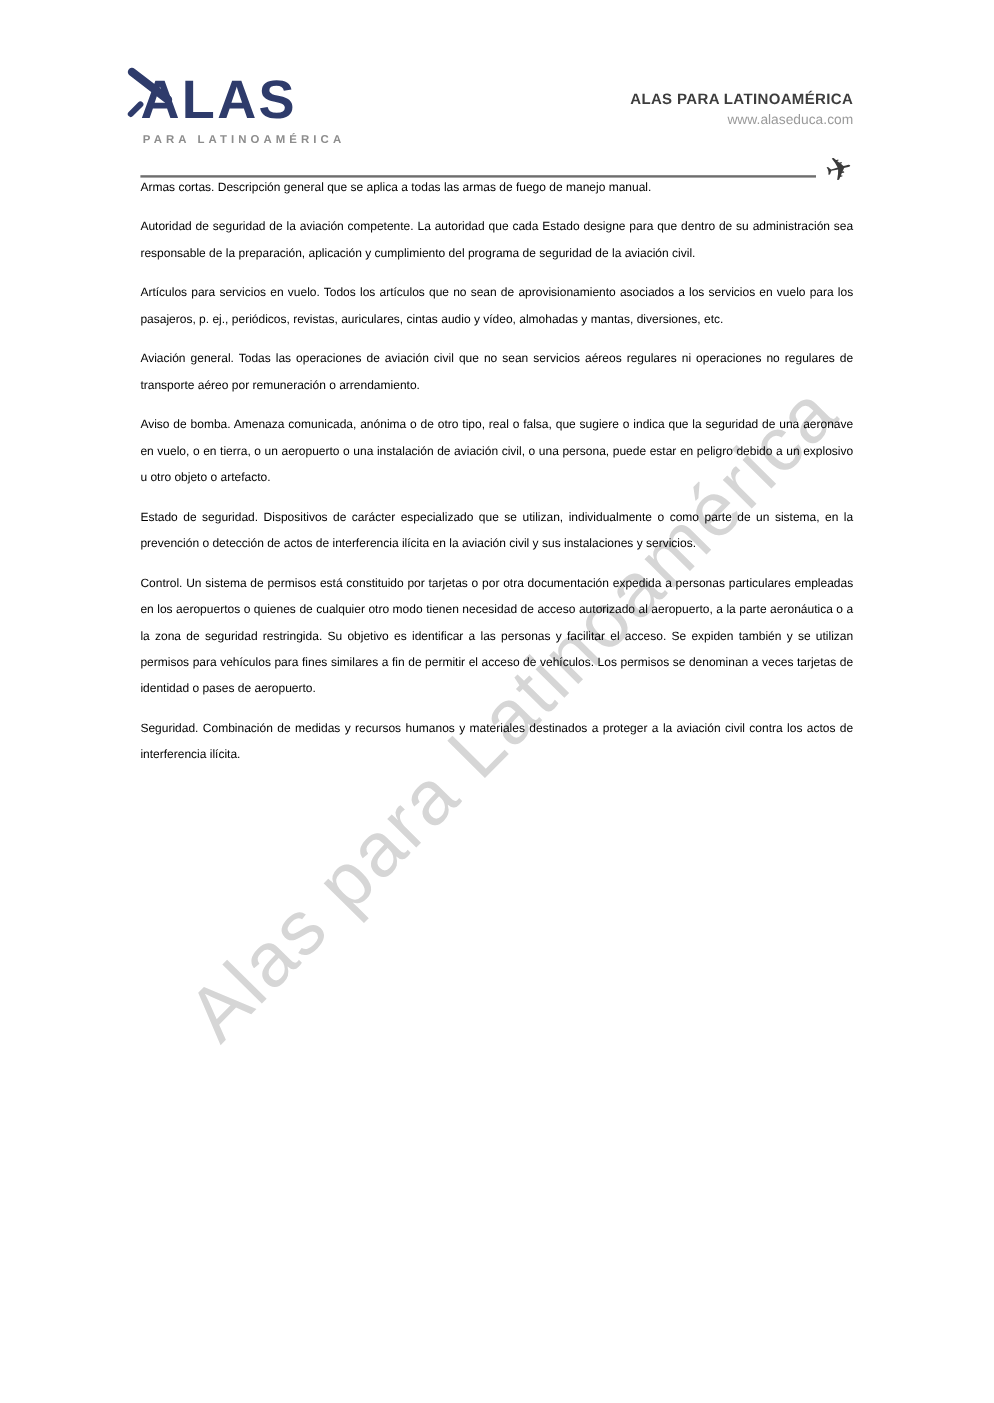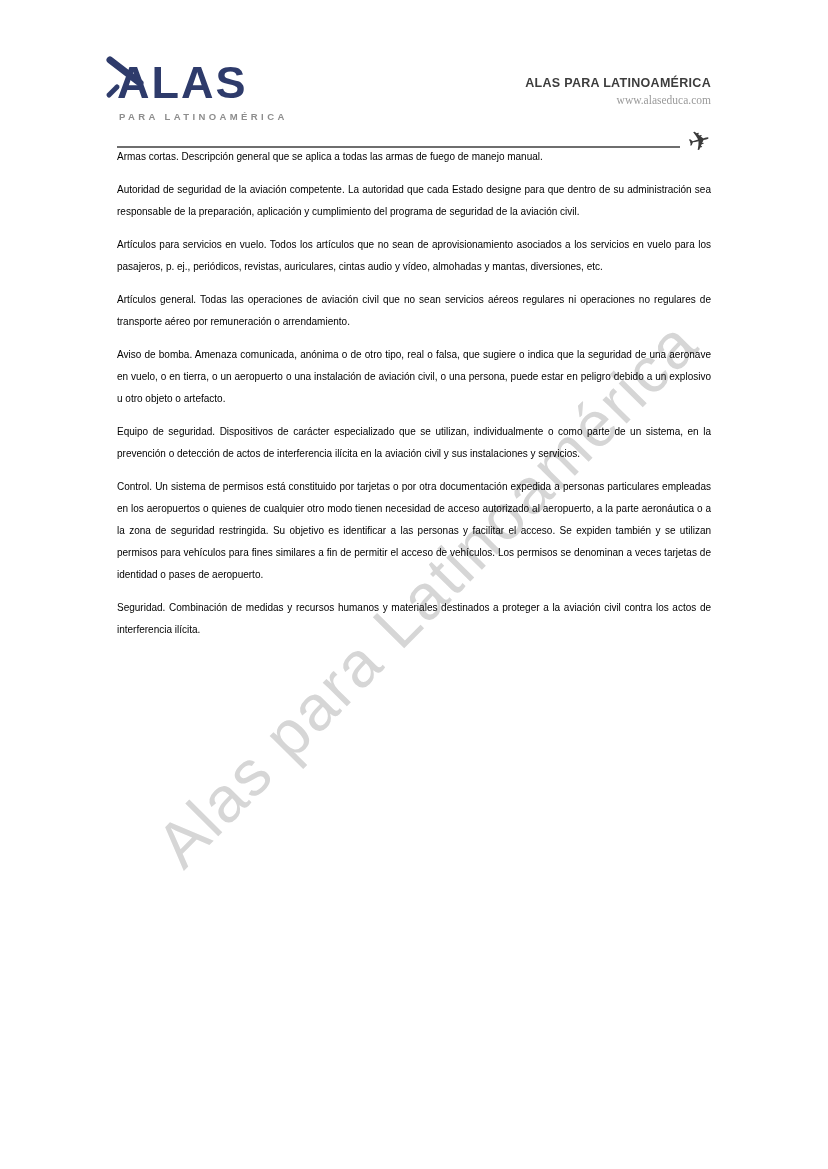--- a/index.html
+++ b/index.html
@@ -70,21 +70,20 @@
   .company-name {
     font-size: 12.5px;
     font-weight: 700;
     letter-spacing: 0.3px;
     color: #3d3d3d;
   }
   .company-url {
     margin-top: 4px;
     font-size: 11.5px;
     color: #9a9a9a;
-    font-family: Liberation Serif, serif;
   }
   .rule-row {
     display: flex;
     align-items: flex-end;
     margin-top: 6px;
   }
   .rule {
     flex: 1;
     height: 2px;
     background: #6e6e6e;
@@ -156,34 +155,34 @@
       <span>Autoridad de seguridad de la aviación competente.</span>
       <span>La autoridad que cada Estado designe para que dentro de su administración sea responsable de la preparación, aplicación y cumplimiento del programa de seguridad de la aviación civil.</span>
     </p>
 
     <p class="para">
       <span>Artículos para servicios en vuelo.</span>
       <span>Todos los artículos que no sean de aprovisionamiento asociados a los servicios en vuelo para los pasajeros, p. ej., periódicos, revistas, auriculares, cintas audio y vídeo, almohadas y mantas, diversiones, etc.</span>
     </p>
 
     <p class="para">
-      <span>Artículos general.</span>
+      <span>Aviación general.</span>
       <span>Todas las operaciones de aviación civil que no sean servicios aéreos regulares ni operaciones no regulares de transporte aéreo por remuneración o arrendamiento.</span>
     </p>
 
     <p class="para">
       <span>Aviso de bomba.</span>
       <span>Amenaza comunicada, anónima o de otro tipo, real o falsa, que sugiere o indica que la seguridad de una aeronave en vuelo, o en tierra, o un aeropuerto o una instalación de aviación civil, o una persona, puede estar en peligro debido a un explosivo u otro objeto o artefacto.</span>
     </p>
 
 
 
 
     <p class="para">
-      <span>Equipo de seguridad.</span>
+      <span>Estado de seguridad.</span>
       <span>Dispositivos de carácter especializado que se utilizan, individualmente o como parte de un sistema, en la prevención o detección de actos de interferencia ilícita en la aviación civil y sus instalaciones y servicios.</span>
     </p>
 
     <p class="para">
       <span>Control.</span>
       <span>Un sistema de permisos está constituido por tarjetas o por otra documentación expedida a personas particulares empleadas en los aeropuertos o quienes de cualquier otro modo tienen necesidad de acceso autorizado al aeropuerto, a la parte aeronáutica o a la zona de seguridad restringida. Su objetivo es identificar a las personas y facilitar el acceso. Se expiden también y se utilizan permisos para vehículos para fines similares a fin de permitir el acceso de vehículos. Los permisos se denominan a veces tarjetas de identidad o pases de aeropuerto.</span>
     </p>
 
 
     <p class="para">

